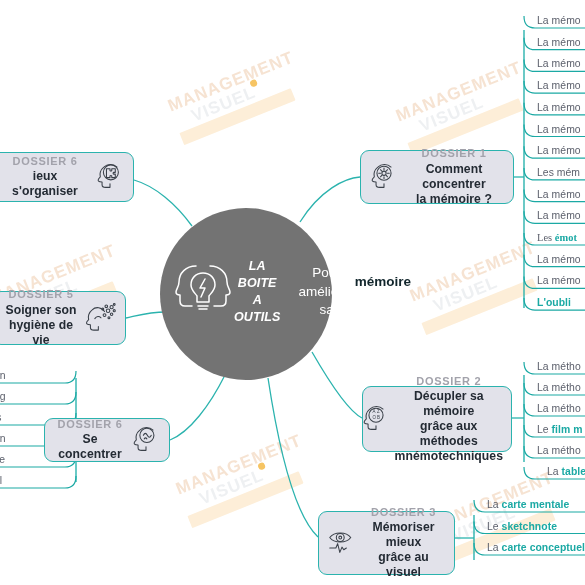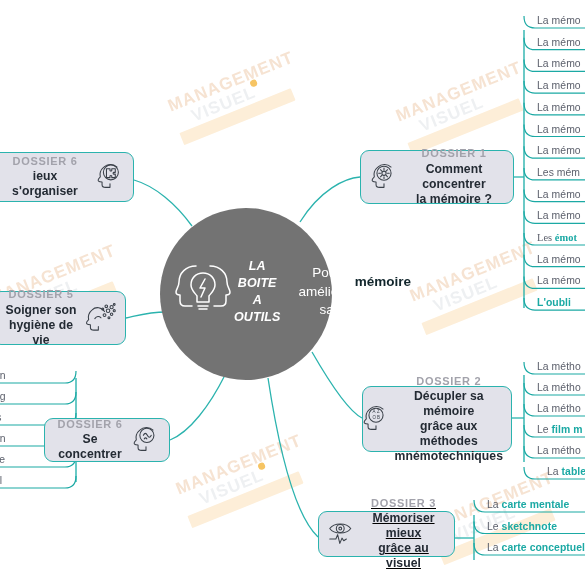--- a/index.html
+++ b/index.html
@@ -308,21 +308,21 @@
       </svg>
     </span>
     <span class="dtext">
       <span class="d-kicker">DOSSIER 2</span>
       <span class="d-title">Décupler sa mémoire</span>
       <span class="d-title">grâce aux méthodes</span>
       <span class="d-title">mnémotechniques</span>
     </span>
   </div>
 
-  <div class="dossier" style="left:318px; top:511px; width:137px; height:46px;text-decoration:underline;">
+  <div class="dossier" style="left:318px; top:511px; width:137px; height:64px;">
     <span class="dicon left">
       <svg width="30" height="28" viewBox="0 0 34 32" fill="none" stroke="#3a4049" stroke-width="1.2" stroke-linecap="round" stroke-linejoin="round">
         <path d="M3 12 C8 5, 22 5, 27 12 C22 19, 8 19, 3 12 Z"></path>
         <circle cx="15" cy="12" r="4.5"></circle>
         <circle cx="15" cy="12" r="1.6"></circle>
         <path d="M3 24 L10 24 L12 19 L14.5 29 L17 23 L19 26 L22 24"></path>
       </svg>
     </span>
     <span class="dtext">
       <span class="d-kicker">DOSSIER 3</span>

